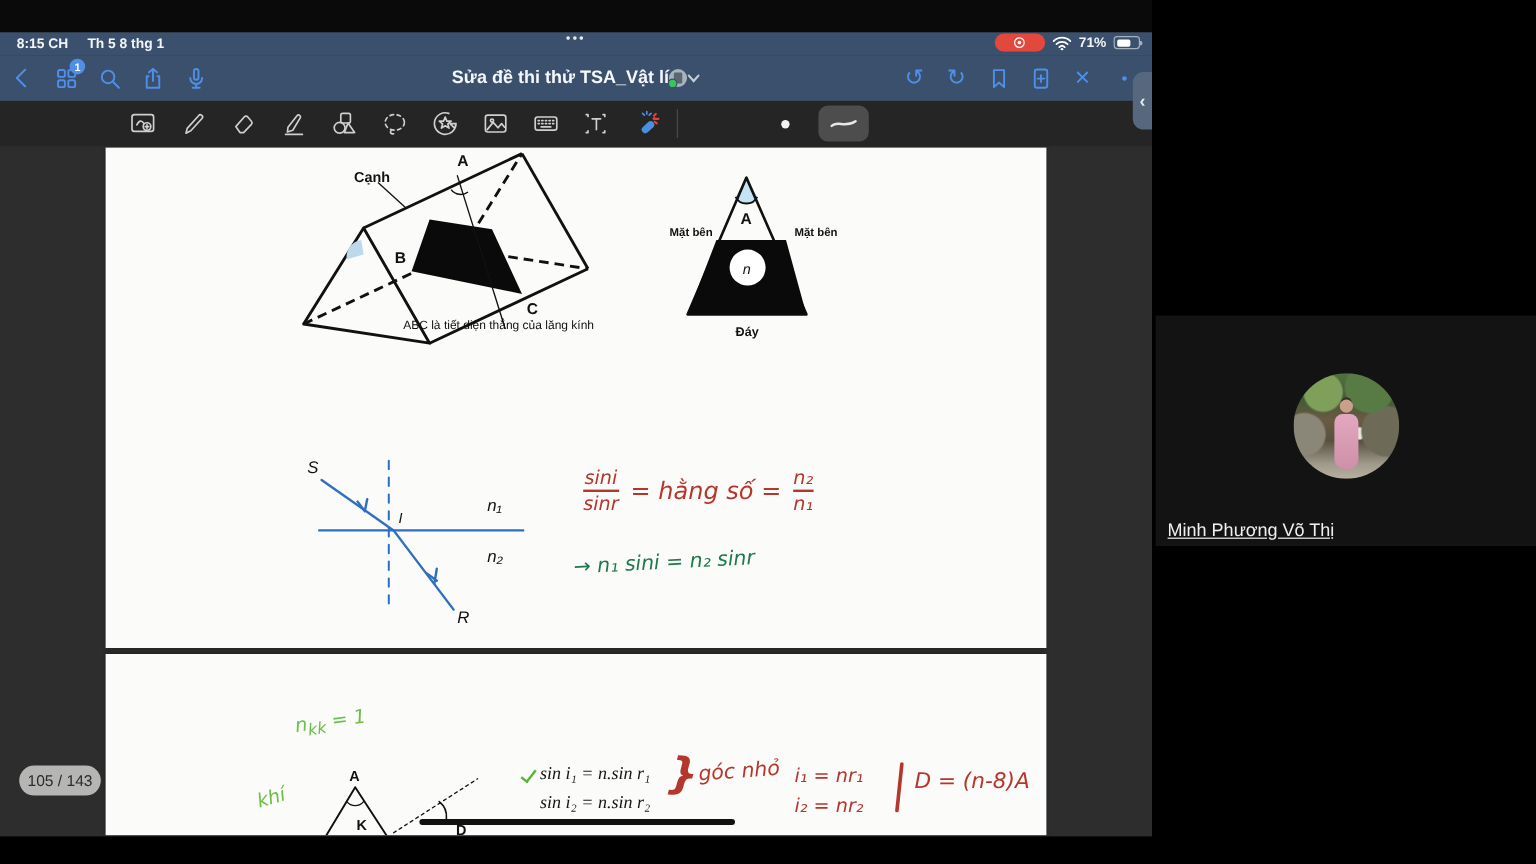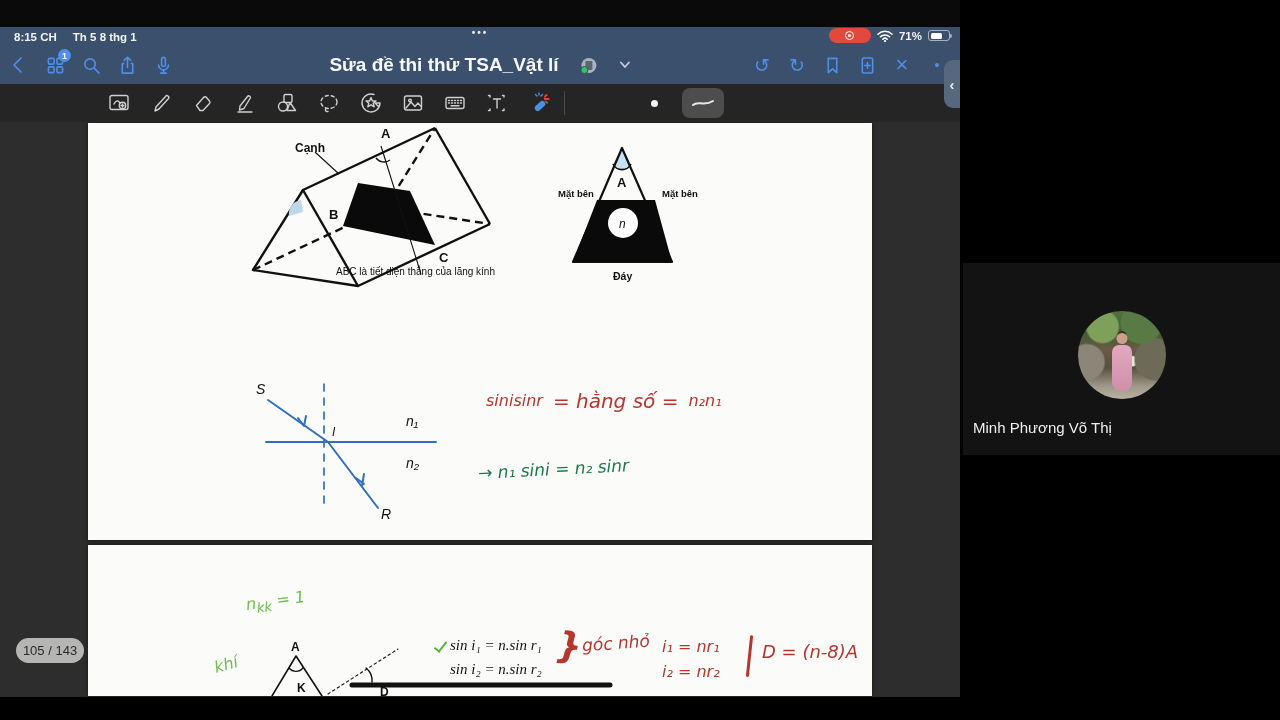--- a/index.html
+++ b/index.html
@@ -34,21 +34,21 @@
   .nav-group { display:flex; align-items:center; }
   .nav-left { padding-left:8px; gap:14px; }
   .nav-right { position:absolute; right:12px; gap:13px; }
   .nav-btn { width:22px; height:24px; display:flex; align-items:center; justify-content:center;
              color:#4f8fe8; font-size:19px; position:relative; cursor:pointer; }
   .nav-btn svg { stroke:#4f8fe8; fill:none; stroke-width:1.7; stroke-linecap:round; stroke-linejoin:round; }
   .badge { position:absolute; top:-4px; right:-5px; min-width:13px; height:13px; border-radius:7px;
            background:#4f8fe8; color:#fff; font-size:9px; font-weight:bold; display:flex;
            align-items:center; justify-content:center; padding:0 2px; }
   .doc-title { position:absolute; left:50%; top:50%; transform:translate(-50%,-50%);
-               display:flex; align-items:center; gap:23px; color:#f5f7fa; font-size:19px; font-weight:bold; }
+               display:flex; align-items:center; gap:0; color:#f5f7fa; font-size:15px; font-weight:bold; }
   .doc-ico { width:15px; height:15px; border-radius:50%; background:#a9b3bf; position:relative; }
   .doc-ico::before { content:""; position:absolute; left:4px; top:3px; width:7px; height:9px;
                      background:#5b6672; border-radius:1px; }
   .doc-ico::after { content:""; position:absolute; left:-1px; bottom:-1px; width:6px; height:6px;
                     border-radius:50%; background:#35c759; border:1px solid #3a506c; }
 
   
   .toolbar { height:38px; background:#252525; display:flex; align-items:center; padding-left:106px; }
   .tool { width:26px; height:28px; margin-right:16px; display:flex; align-items:center;
           justify-content:center; cursor:pointer; }
@@ -79,21 +79,21 @@
              font-family:"Liberation Sans", sans-serif; }
   .para { position:absolute; left:57px; top:194px; width:650px; color:#141414;
           font-family:"Liberation Serif", "DejaVu Serif", serif; font-size:15.5px; line-height:31px; }
   .para .l1 { word-spacing:2.2px; }
 
   .hw { position:absolute; font-family:"DejaVu Sans", sans-serif; font-style:italic; }
   .hw-red  { color:#b5362c; }
   .hw-green{ color:#1e7a4a; }
   .hw-lime { color:#6cbf48; }
   .frac-row { display:flex; align-items:center; gap:10px; font-size:16px; }
-  .frac { display:inline-flex; align-items:center; line-height:1.15; }
+  .frac { display:inline-flex; flex-direction:column; align-items:center; line-height:1.15; }
   .frac .bar { width:100%; border-top:2px solid currentColor; margin:1px 0; }
 
   
   .eqs { position:absolute; left:362px; top:88px; color:#151515; font-size:15px;
          font-family:"Liberation Serif", "DejaVu Serif", serif; font-style:italic; line-height:24px; }
   .check { position:absolute; left:349px; top:94px; width:7px; height:13px;
            border-right:2.4px solid #59b33a; border-bottom:2.4px solid #59b33a; transform:rotate(38deg); }
   .brace { font-size:36px; font-weight:bold; transform:rotate(4deg); }
   .red-divider { position:absolute; left:660px; top:90px; width:2.5px; height:42px; background:#b5362c;
                  transform:rotate(6deg); border-radius:2px; }
@@ -110,21 +110,21 @@
               radial-gradient(circle at 10% 58%, #8a8678 0 18%, rgba(0,0,0,0) 20%),
               radial-gradient(circle at 62% 57%, #e6e6da 0 6%, rgba(0,0,0,0) 8%),
               linear-gradient(180deg, #55703f 0%, #3f5a33 24%, #6b5a44 44%, #57503f 64%, #a09a8c 86%, #b8b0a0 100%);
   }
   .avatar::before { content:""; position:absolute; left:50%; top:22px; transform:translateX(-50%);
                     width:11px; height:11px; border-radius:50%; background:#c9a18a;
                     box-shadow:0 -3px 0 -1px #3a2e26; }
   .avatar::after { content:""; position:absolute; left:50%; top:34px; transform:translateX(-50%);
                    width:20px; height:46px; border-radius:7px 7px 9px 9px;
                    background:linear-gradient(180deg,#e3a8c0,#cf8fa9); }
-  .participant-name { position:absolute; left:10px; bottom:19px; color:#efefef; font-size:15px; }
+  .participant-name { position:absolute; left:10px; bottom:4px; color:#efefef; font-size:15px;text-decoration:underline; }
 </style>
 </head>
 <body>
 
 <div class="screen">
   <div class="app">
     <div class="letterbox"></div>
 
     <div class="statusbar">
       <div class="sb-left">

